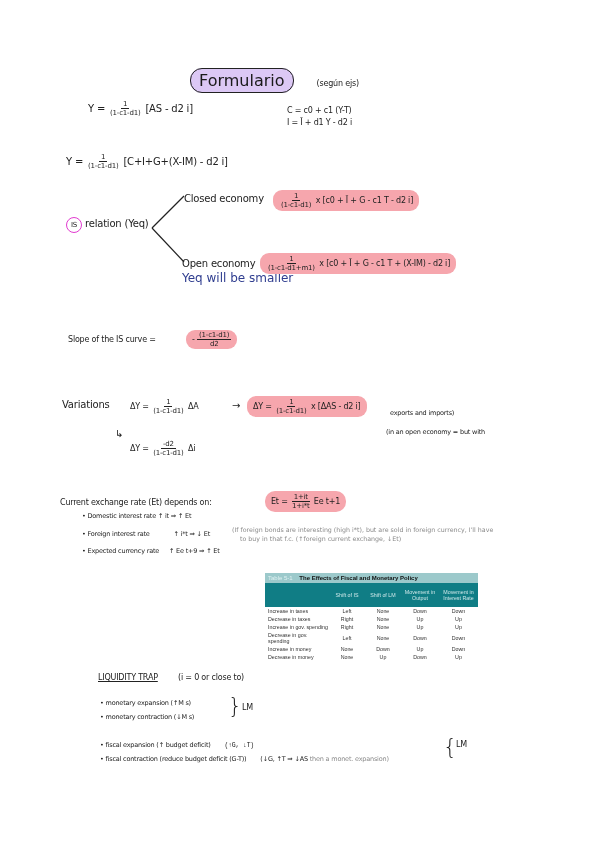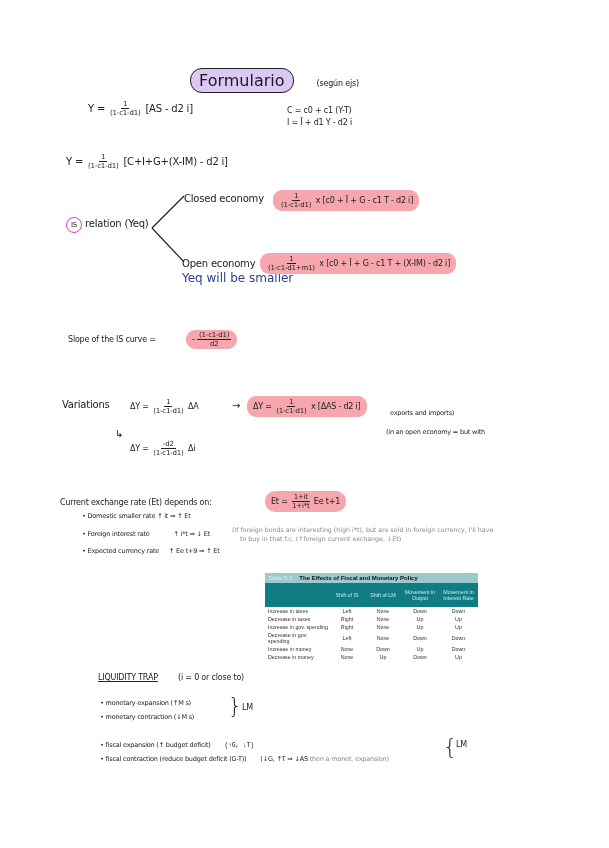--- a/index.html
+++ b/index.html
@@ -123,21 +123,21 @@
 <div class="abs hand small" style="left:60px;top:498px;">Current exchange rate (Et) depends on:</div>
 <div class="abs hand small hl-pink" style="left:265px;top:491px;border-radius:10px;">
   <span>Et =</span>
   <span class="frac">
       <span class="num">1+it</span>
       <span class="den">1+i*t</span>
     </span>
   <span>Ee t+1</span>
 </div>
 <div class="abs hand tiny" style="left:82px;top:512px;">
-  <span>• Domestic smaller rate</span>
+  <span>• Domestic interest rate</span>
   <span style="">↑ it ⇒ ↑ Et</span>
 </div>
 <div class="abs hand tiny" style="left:82px;top:530px;">
   <span>• Foreign interest rate</span>
   <span style="margin-left:22px;">↑ i*t ⇒ ↓ Et</span>
 </div>
 <div class="abs hand tiny" style="left:82px;top:547px;">
   <span>• Expected currency rate</span>
   <span style="margin-left:8px;">↑ Ee t+9 ⇒ ↑ Et</span>
 </div>

